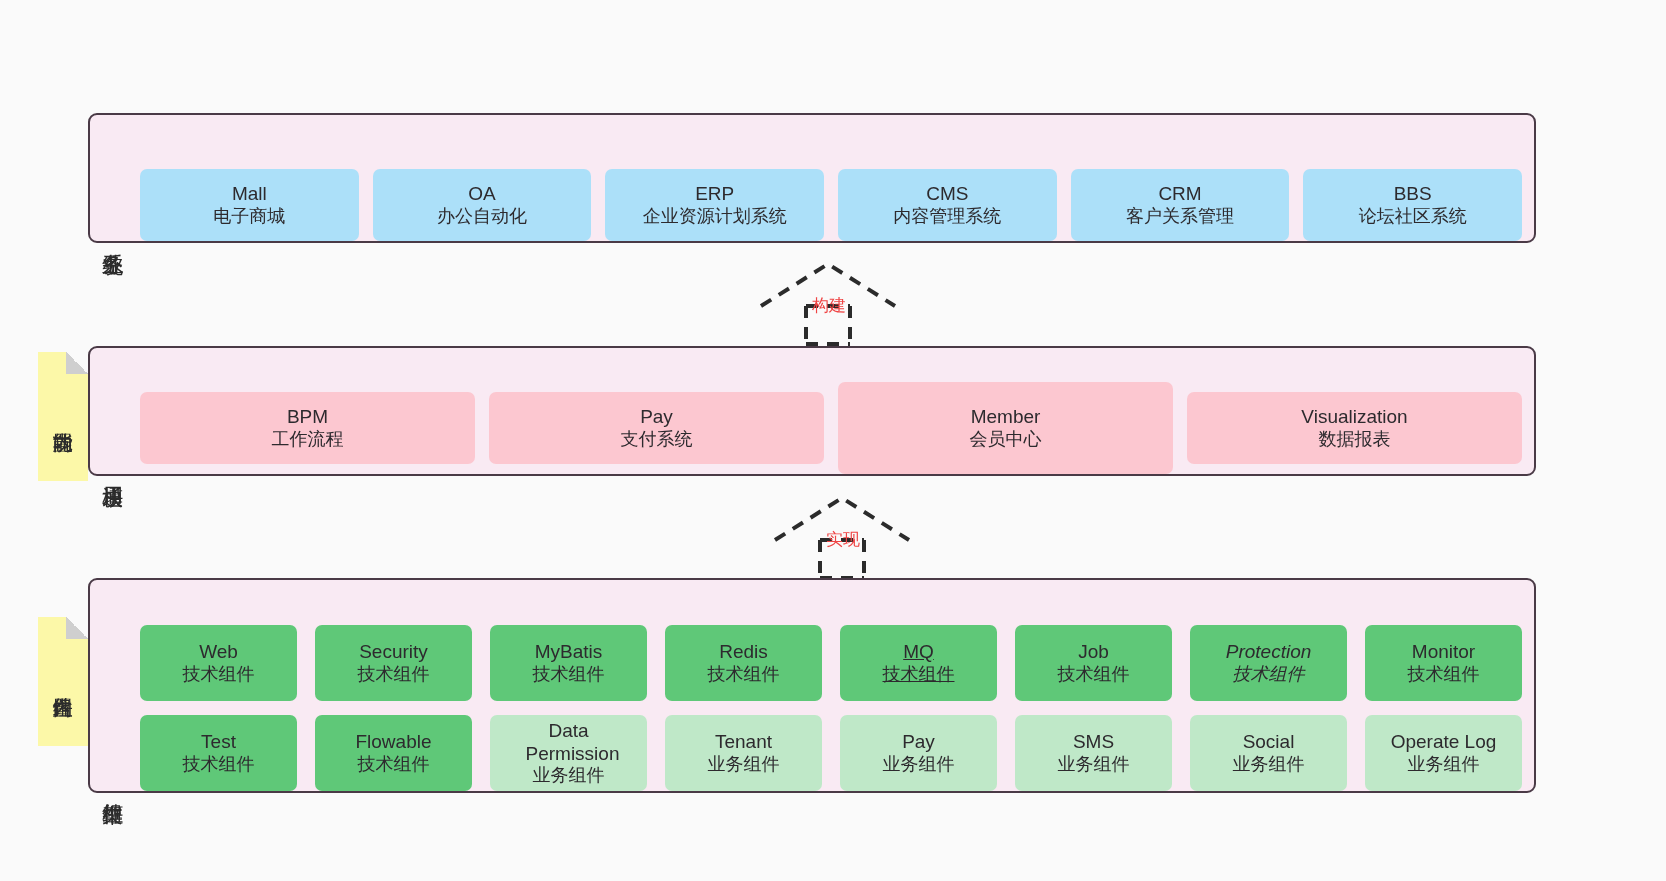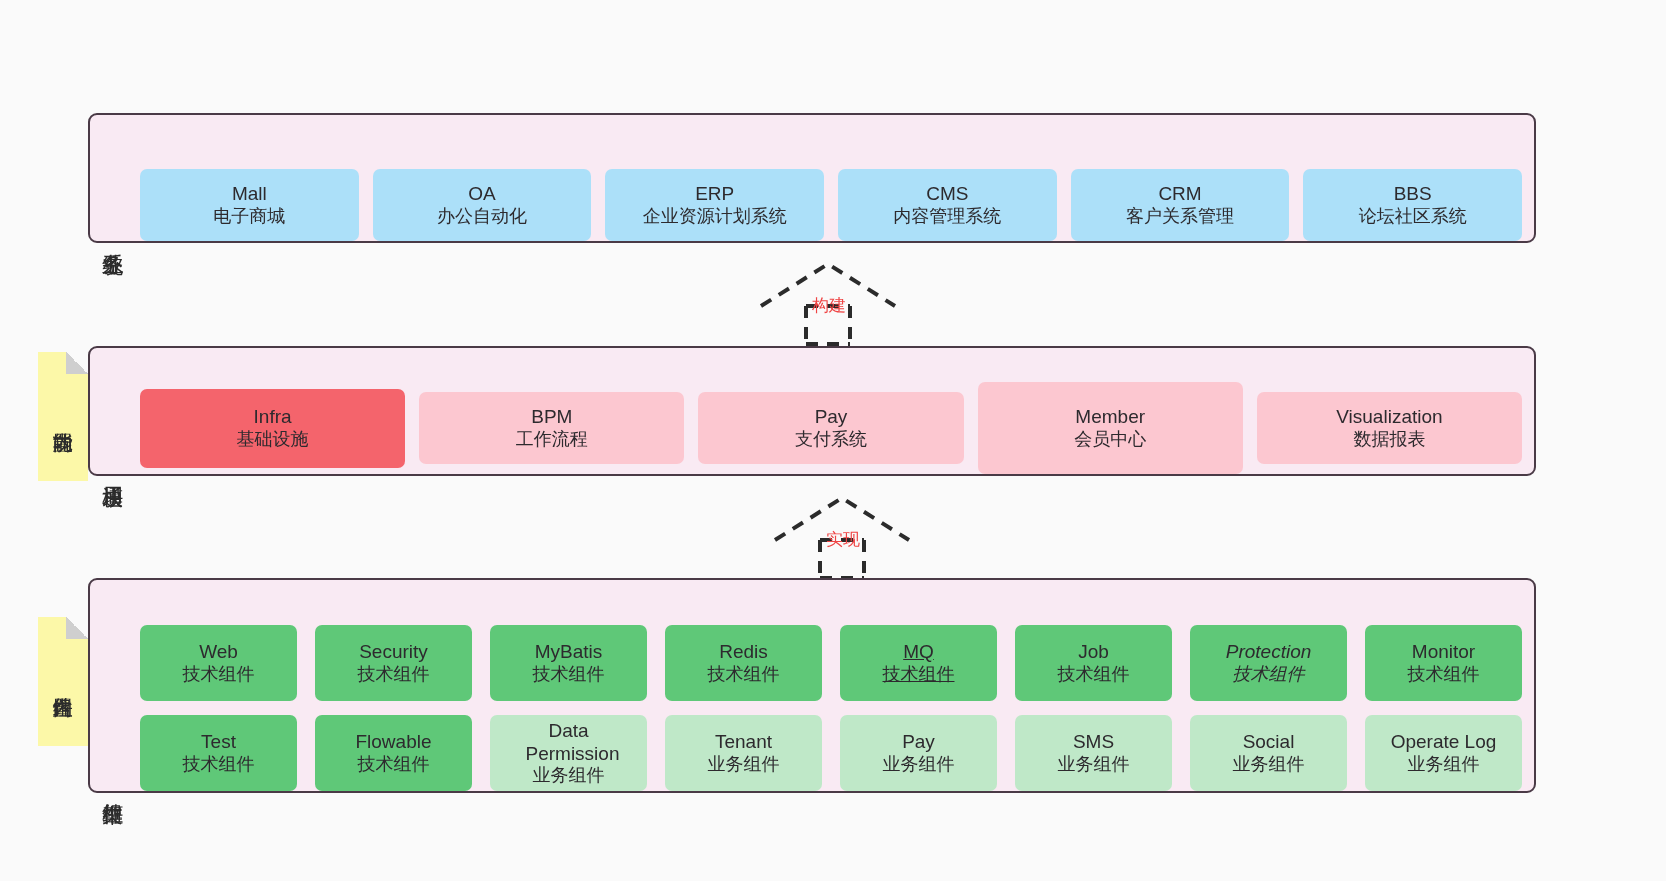--- a/index.html
+++ b/index.html
@@ -156,24 +156,20 @@
     <span class="arrow-label" style="left:54px; top:34px;">构建</span>
   </div>
 
   <div class="note" style="left:38px; top:352px; width:50px; height:129px;">
     <span>内置功能</span>
   </div>
 
   <div class="layer" style="left:88px; top:346px; width:1448px; height:130px;">
     <div class="layer-title">通用模块</div>
     <div class="layer-body">
-      <div class="card c-red" style="height:79px;">
-        <span class="t-en">Infra</span>
-        <span class="t-cn">基础设施</span>
-      </div>
       <div class="card c-pink" style="height:72px;">
         <span class="t-en">BPM</span>
         <span class="t-cn">工作流程</span>
       </div>
       <div class="card c-pink" style="height:72px;">
         <span class="t-en">Pay</span>
         <span class="t-cn">支付系统</span>
       </div>
       <div class="card c-pink" style="height:92px;">
         <span class="t-en">Member</span>

